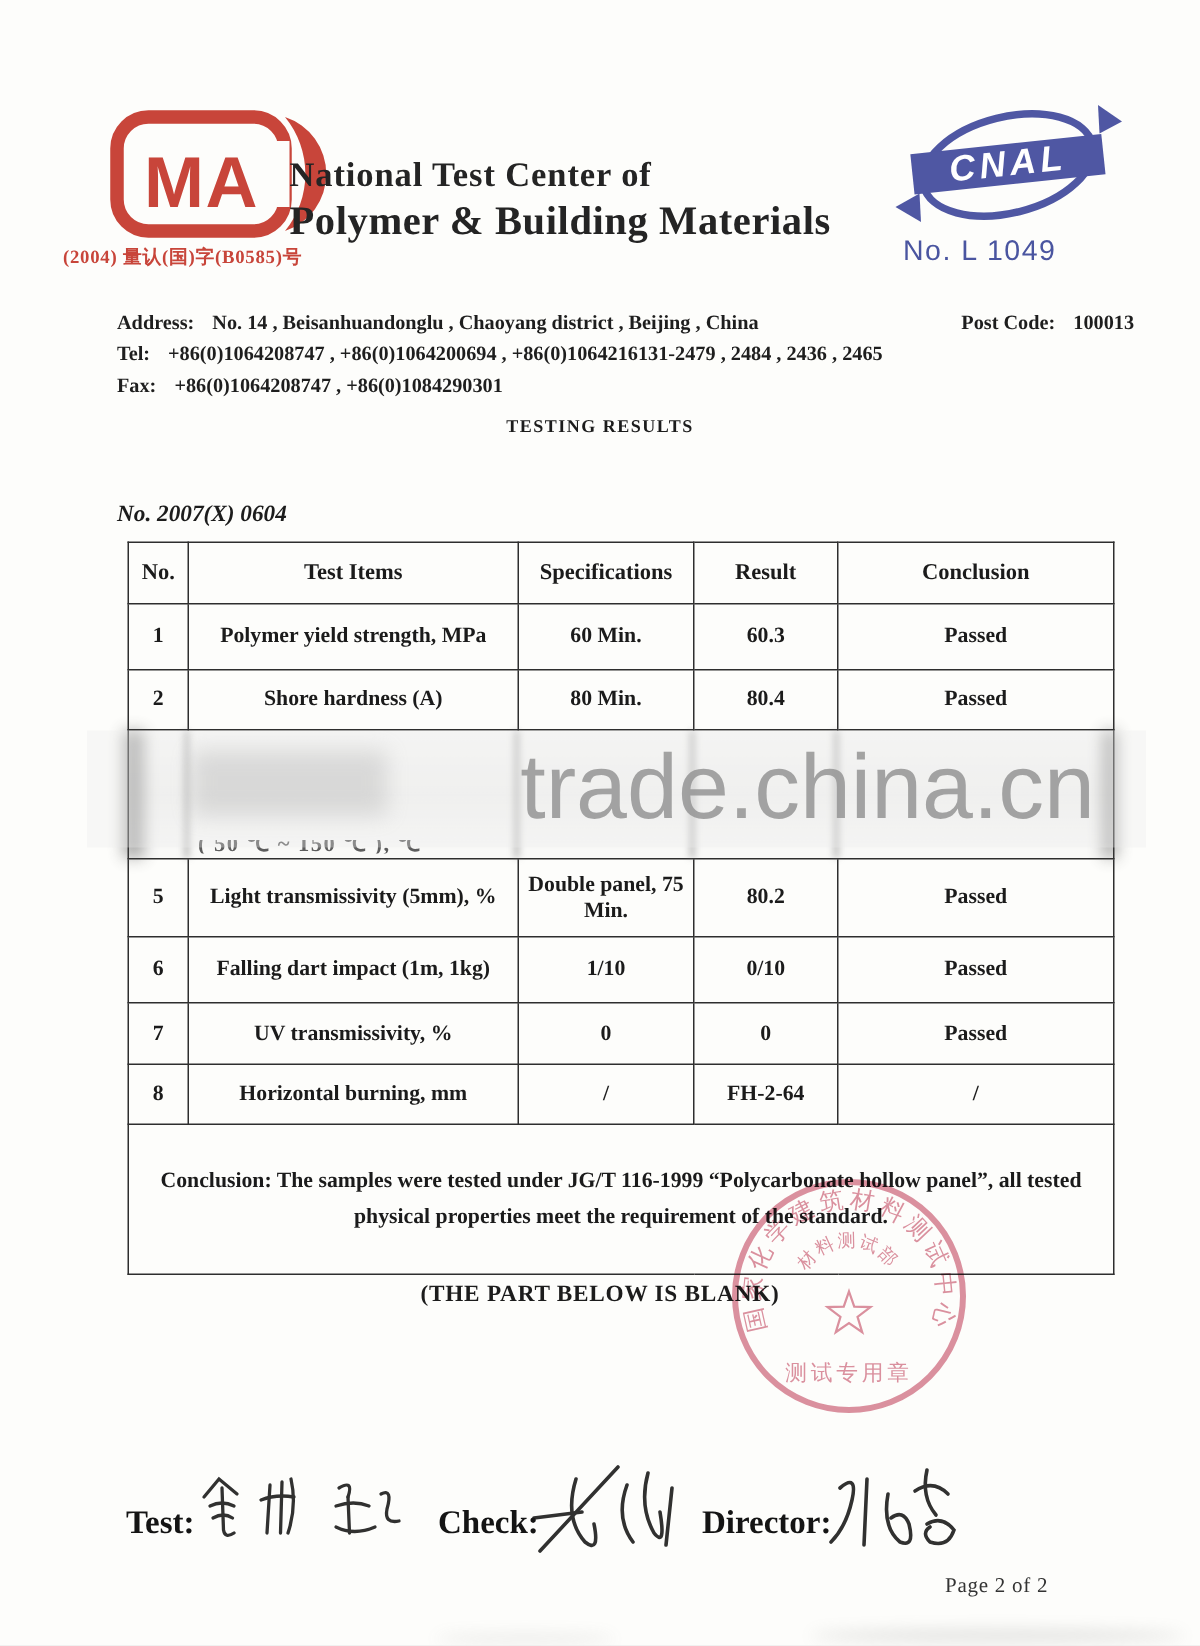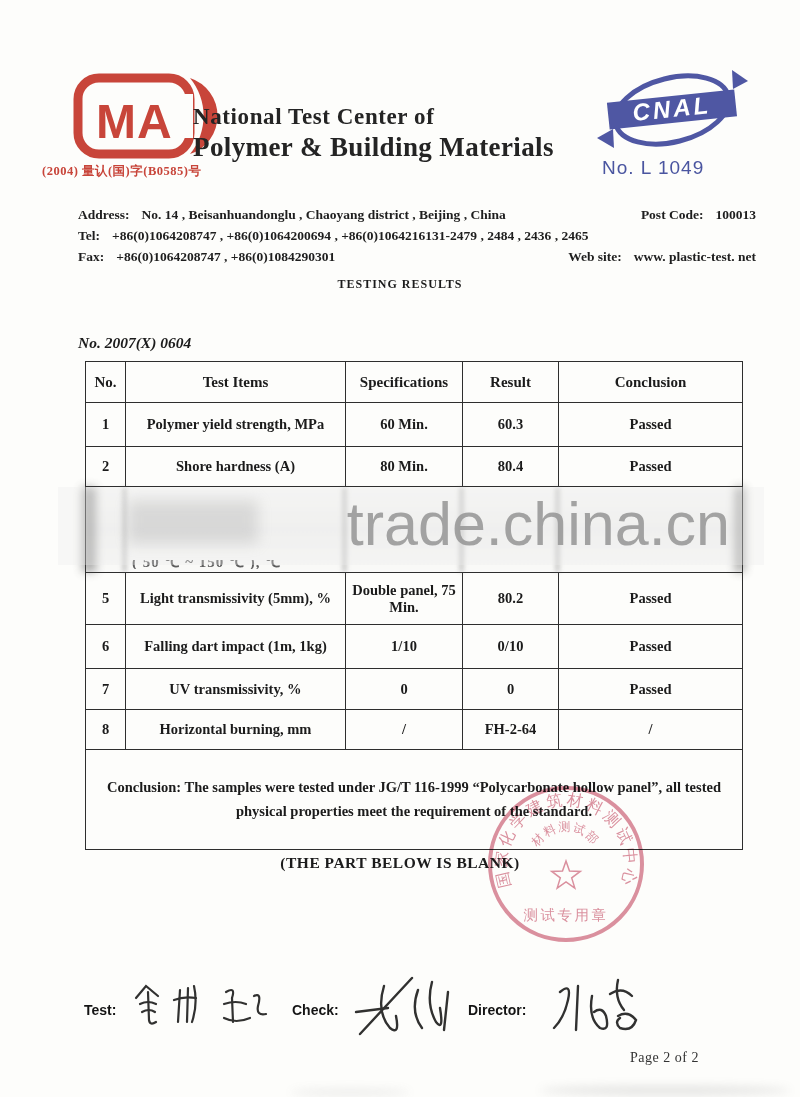--- a/index.html
+++ b/index.html
@@ -59,22 +59,22 @@
   .watermark { left:70px; top:489px; width:660px; height:72px; line-height:70px;
       text-align:right; font-family:"Liberation Sans", sans-serif; font-size:61px;
       color:rgba(148,148,148,.85); filter:blur(.4px); z-index:5; white-space:nowrap; }
 
   .blank-note { left:0; top:854px; width:800px; text-align:center;
                 font-size:15.5px; font-weight:bold; letter-spacing:.5px; z-index:2; }
 
   .stamp { left:483px; top:781px; z-index:6; opacity:.82; mix-blend-mode:multiply; }
 
   
-  .sig-label { font-family:Liberation Sans, sans-serif; font-weight:bold;
-               font-size:14px; color:#141414; }
+  .sig-label { font-family:Liberation Serif, serif; font-weight:bold;
+               font-size:22px; color:#141414; }
   .lab-test{left:84px; top:1002px;} .lab-check{left:292px; top:1002px;} .lab-dir{left:468px; top:1002px;}
   .sig-svg { z-index:3; }
   .sig-test{left:128px; top:978px;} .sig-check{left:350px; top:972px;} .sig-dir{left:546px; top:970px;}
 
   .page-label { left:630px; top:1050px; font-size:14px; color:#333; letter-spacing:.5px; }
   .bottom-smudge { background:#8a8a8a; filter:blur(5px); border-radius:50%; }
   .sm1 { left:540px; top:1086px; width:250px; height:9px; opacity:.22; }
   .sm2 { left:290px; top:1089px; width:120px; height:7px; opacity:.15; }
 </style>
 </head>
@@ -111,21 +111,20 @@
   <div class="abs contact">
     <div class="row">
       <span class="grp"><span class="lbl">Address:</span><span>No. 14 , Beisanhuandonglu , Chaoyang district , Beijing , China</span></span>
       <span class="grp"><span class="lbl">Post Code:</span><span>100013</span></span>
     </div>
     <div class="row">
       <span class="grp"><span class="lbl">Tel:</span><span>+86(0)1064208747 ,   +86(0)1064200694 ,   +86(0)1064216131-2479 , 2484 , 2436 , 2465</span></span>
     </div>
     <div class="row">
       <span class="grp"><span class="lbl">Fax:</span><span>+86(0)1064208747 ,   +86(0)1084290301</span></span>
-      <span class="grp"><span class="lbl">Web site:</span><span>www. plastic-test. net</span></span>
     </div>
   </div>
 
   <div class="abs section-title">TESTING RESULTS</div>
   <div class="abs report-no">No. 2007(X) 0604</div>
 
   <div class="abs tablewrap">
     <table class="results">
       <colgroup>
         <col class="col-no">

